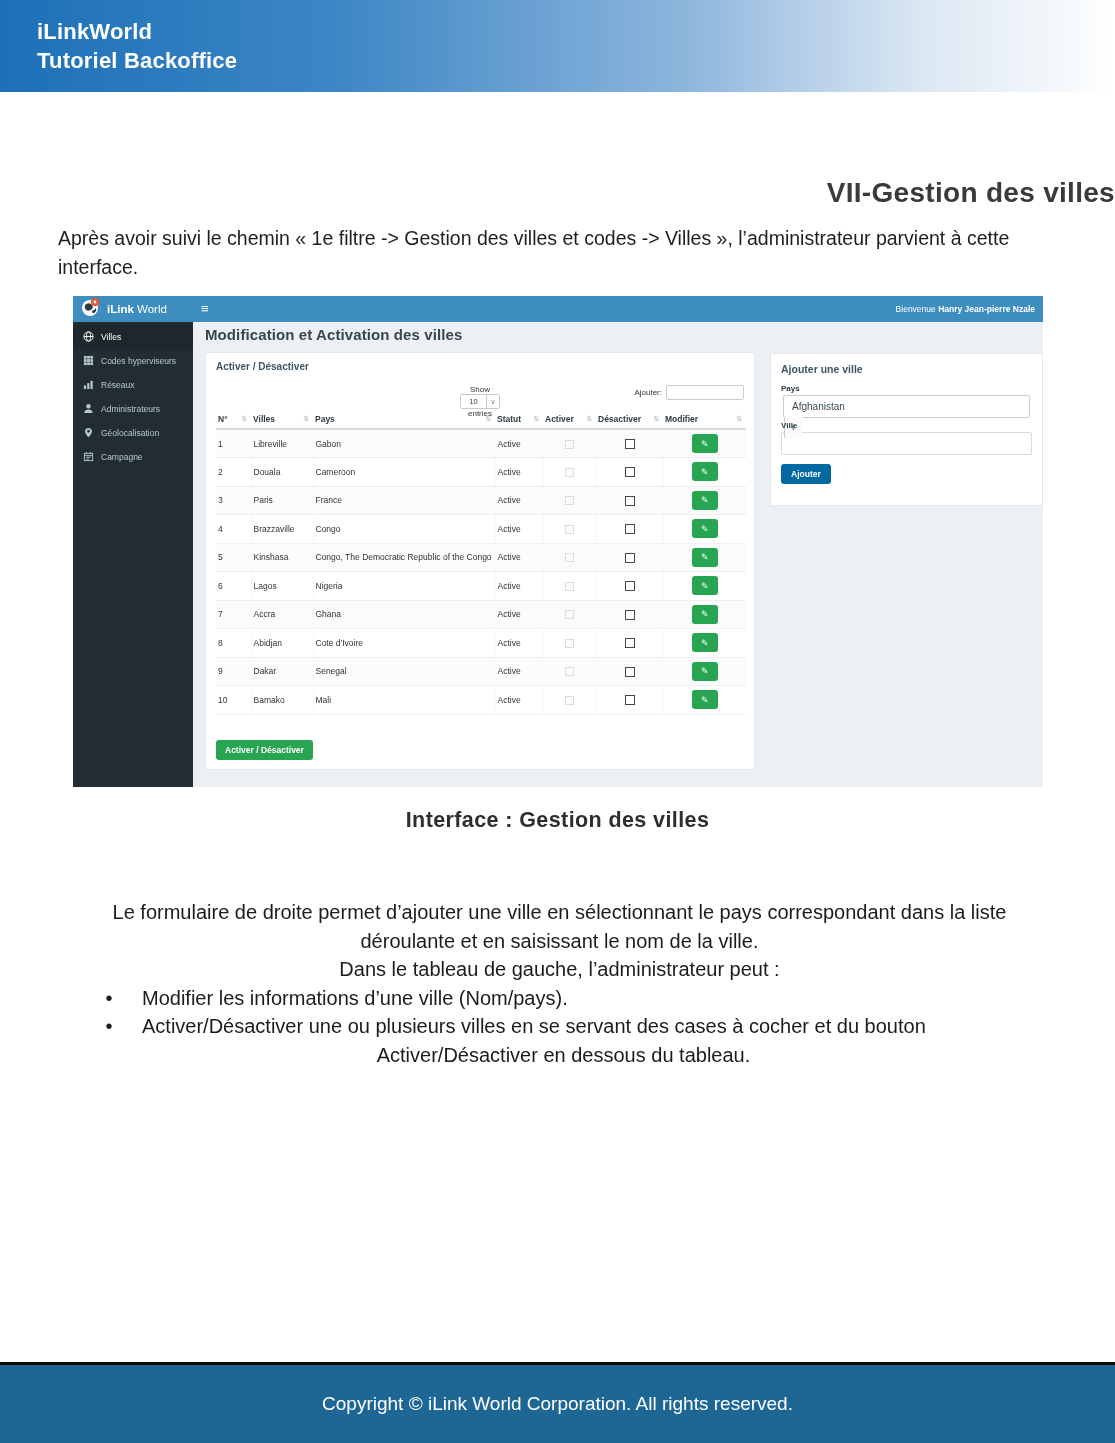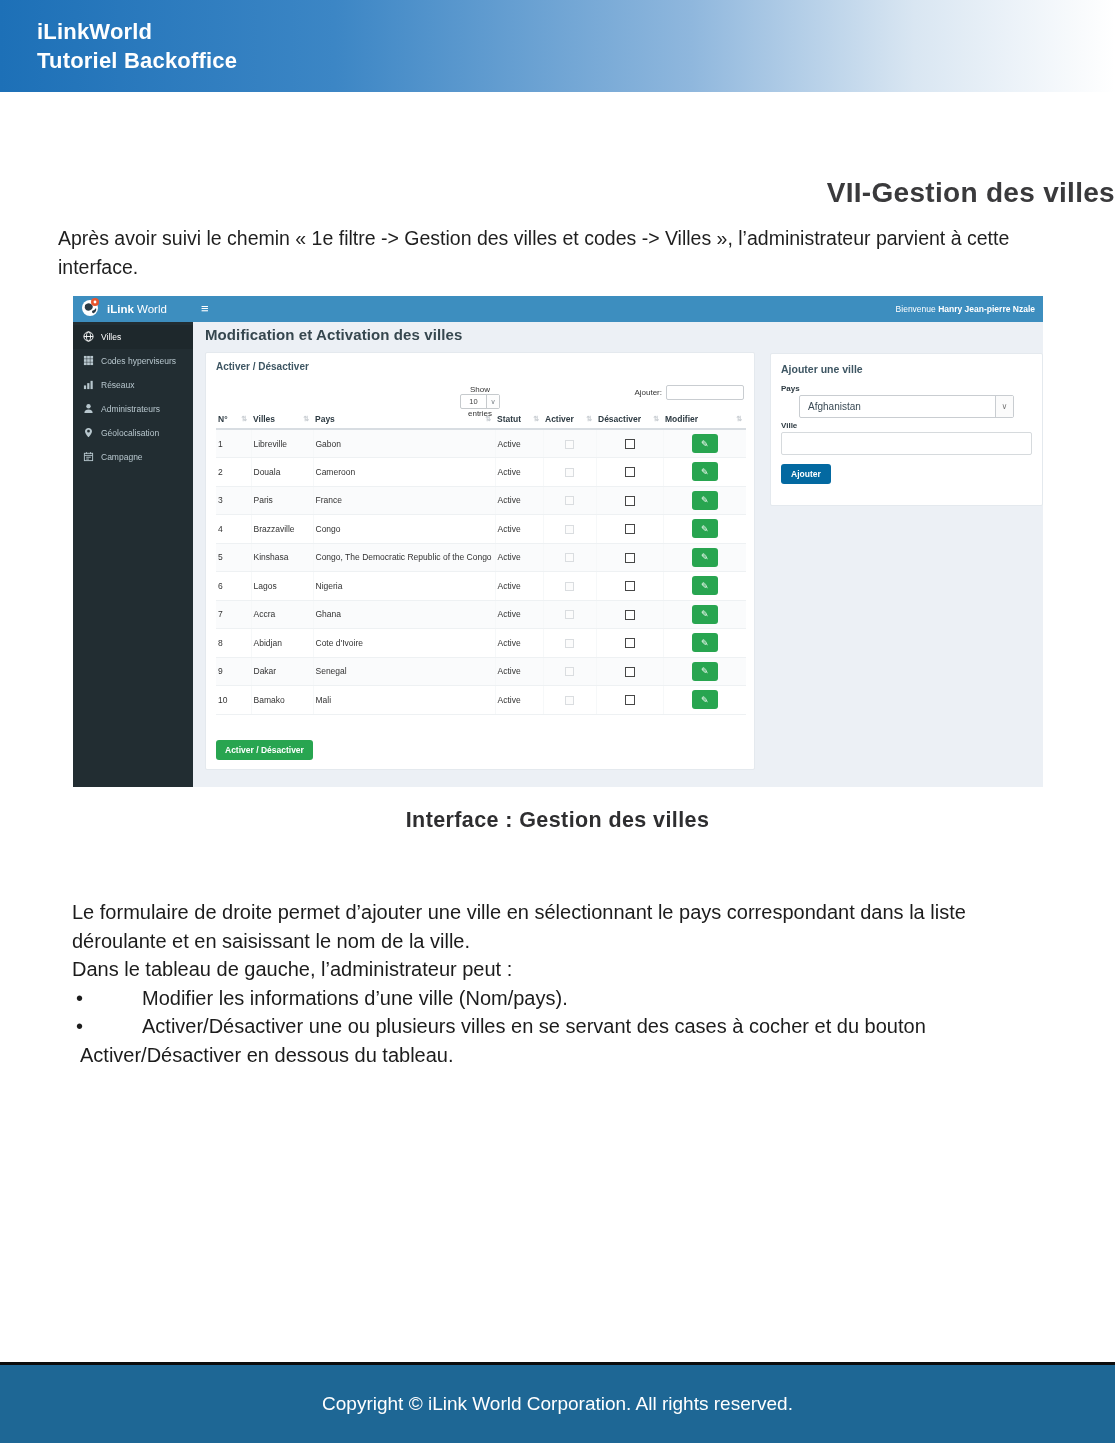--- a/index.html
+++ b/index.html
@@ -47,20 +47,21 @@
     color:#2e2e30;
     letter-spacing:0.4px;
   }
 
   .doc-body {
     margin:63px 70px 0 72px;
     font-size:20px;
     line-height:28.5px;
     color:#1c1c1c;
     width:975px;
+    text-align:center;
   }
   .bullet-row { display:flex; }
   .bullet-glyph { width:70px; padding-left:4px; flex:0 0 70px; }
   .cont-line { padding-left:8px; }
 
   .doc-footer {
     position:absolute;
     left:0; right:0; bottom:0;
     height:81px;
     background:#1e6795;
@@ -176,22 +177,22 @@
   .pg.active { background:#337ab7; border-color:#337ab7; color:#ffffff; font-weight:700; }
 
   .btn-green-lg {
     position:absolute; left:10px; bottom:9px;
     background:#28a550; color:#ffffff; font-size:8.5px; font-weight:700;
     padding:5px 9px; border-radius:3px; cursor:pointer;
   }
 
   .form-label { margin:3px 10px 2px 10px; font-size:8px; font-weight:700; color:#2e3b43; }
   .selectbox {
-    margin:0 28px; height:23px; border:1px solid #c9cdd1; border-radius:2px;
-    display:flex; background:#fff; cursor:pointer;
+    margin:0 12px; height:23px; border:1px solid #c9cdd1; border-radius:2px;
+    display:flex; background:#fff; cursor:pointer;flex-direction:column;
   }
   .selectbox .val { flex:1; padding-left:8px; line-height:21px; font-size:10px; color:#3a4a55; }
   .selectbox .arr { width:18px; border-left:1px solid #c9cdd1; background:#fbfbfb; text-align:center; line-height:21px; font-size:8px; color:#777; }
   .ville-input { display:block; margin:0 10px; width:251px; height:23px; border:1px solid #d6dadd; border-radius:2px; background:#fff; }
   .btn-add {
     display:inline-block; margin:9px 0 0 10px;
     background:#0369a1; color:#ffffff; font-size:8.5px; font-weight:700;
     padding:5px 10px; border-radius:3px; cursor:pointer;
   }
 </style>

